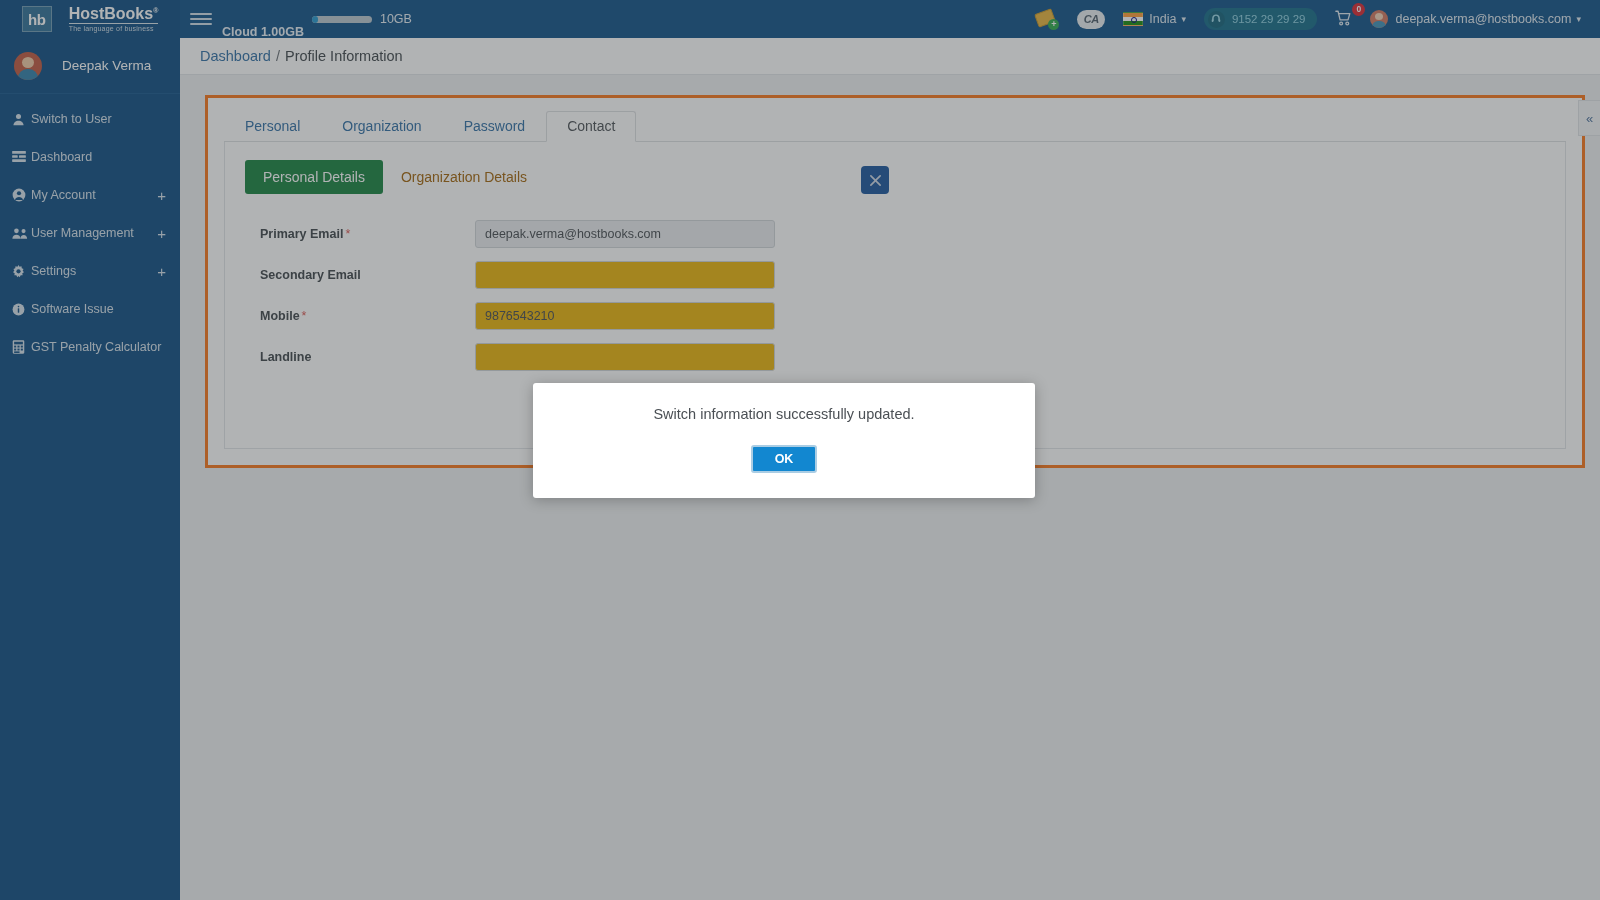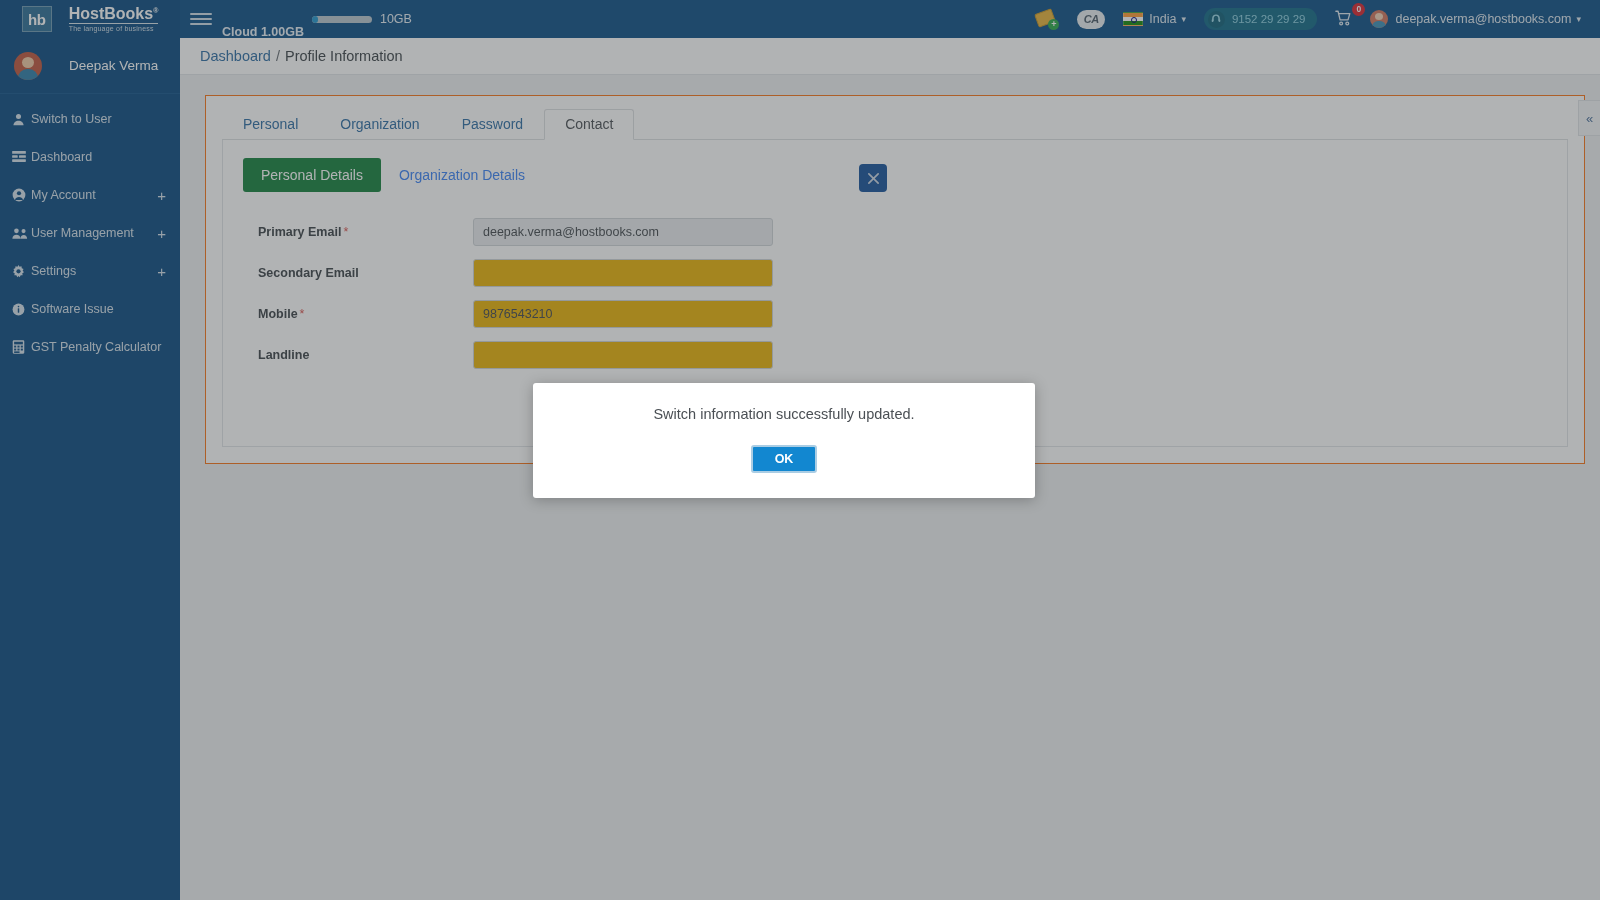--- a/index.html
+++ b/index.html
@@ -37,21 +37,21 @@
   .brand-text { line-height: 1.02; }
   .brand-name {
     font-size: 16px; font-weight: bold; color: #ffffff;
     border-bottom: 1px solid #d8e3ea; padding-bottom: 1px;
     display: inline-block;
   }
   .brand-name sup { font-size: 7px; vertical-align: super; }
   .brand-tag { font-size: 7px; color: #d3dfe8; letter-spacing: 0.2px; display: block; margin-top: 1px; }
 
   .profile-row {
-    height: 56px; display: flex; align-items: center; gap: 27px;
+    height: 56px; display: flex; align-items: center; gap: 20px;
     padding: 0 0 0 14px;
     border-bottom: 1px solid #14558c;
   }
   .avatar-lg {
     width: 28px; height: 28px; border-radius: 50%;
     background: #c0563c; position: relative; overflow: hidden; flex: none;
   }
   .avatar-lg::before {
     content: ""; position: absolute; left: 8px; top: 5px;
     width: 12px; height: 11px; border-radius: 50%; background: #f0c9a4;
@@ -173,41 +173,41 @@
     height: 37px; background: #ffffff; border-bottom: 1px solid #e2e5e8;
     display: flex; align-items: center; padding-left: 20px;
     font-size: 14.5px;
   }
   .crumb-link { color: #2e6da4; cursor: pointer; }
   .crumb-sep { color: #666c72; margin: 0 5px; }
   .crumb-current { color: #3c4348; }
 
   .panel {
     margin: 20px 15px 0 25px;
-    background: #ffffff; border: 1px solid #f97316;
+    background: #ffffff; border: 3px solid #f97316;
     padding: 12px 16px 16px 16px;
     position: relative;
   }
   .tabs { display: flex; align-items: flex-end; border-bottom: 1px solid #dddfe2; height: 32px; }
   .tab {
     font-size: 14px; color: #2e6da4; padding: 6px 20px 7px 20px; cursor: pointer;
     border: 1px solid transparent; margin-bottom: -1px; position: relative;
   }
   .tab.active {
     color: #4a4f54; background: #ffffff;
     border: 1px solid #dddfe2; border-bottom-color: #ffffff;
     border-radius: 3px 3px 0 0;
   }
   .tab-panel {
     border: 1px solid #e2e5e8; border-top: none;
     padding: 18px 20px 26px 20px; min-height: 268px; position: relative;
   }
   .subtabs { display: flex; gap: 0; margin-bottom: 26px; }
   .subtab {
-    font-size: 14px; padding: 9px 18px; cursor: pointer; color: #3b82f6;
+    font-size: 14px; padding: 9px 18px; cursor: pointer; color: #a16207;
     border-radius: 3px;
   }
   .subtab.active { background: #15803d; color: #ffffff; }
 
   .form-row { display: flex; align-items: center; margin-bottom: 13px; }
   .form-label {
     width: 230px; font-size: 12.5px; color: #3c4348; font-weight: bold;
     padding-left: 15px;
   }
   .req { color: #d9534f; font-weight: normal; margin-left: 2px; }

